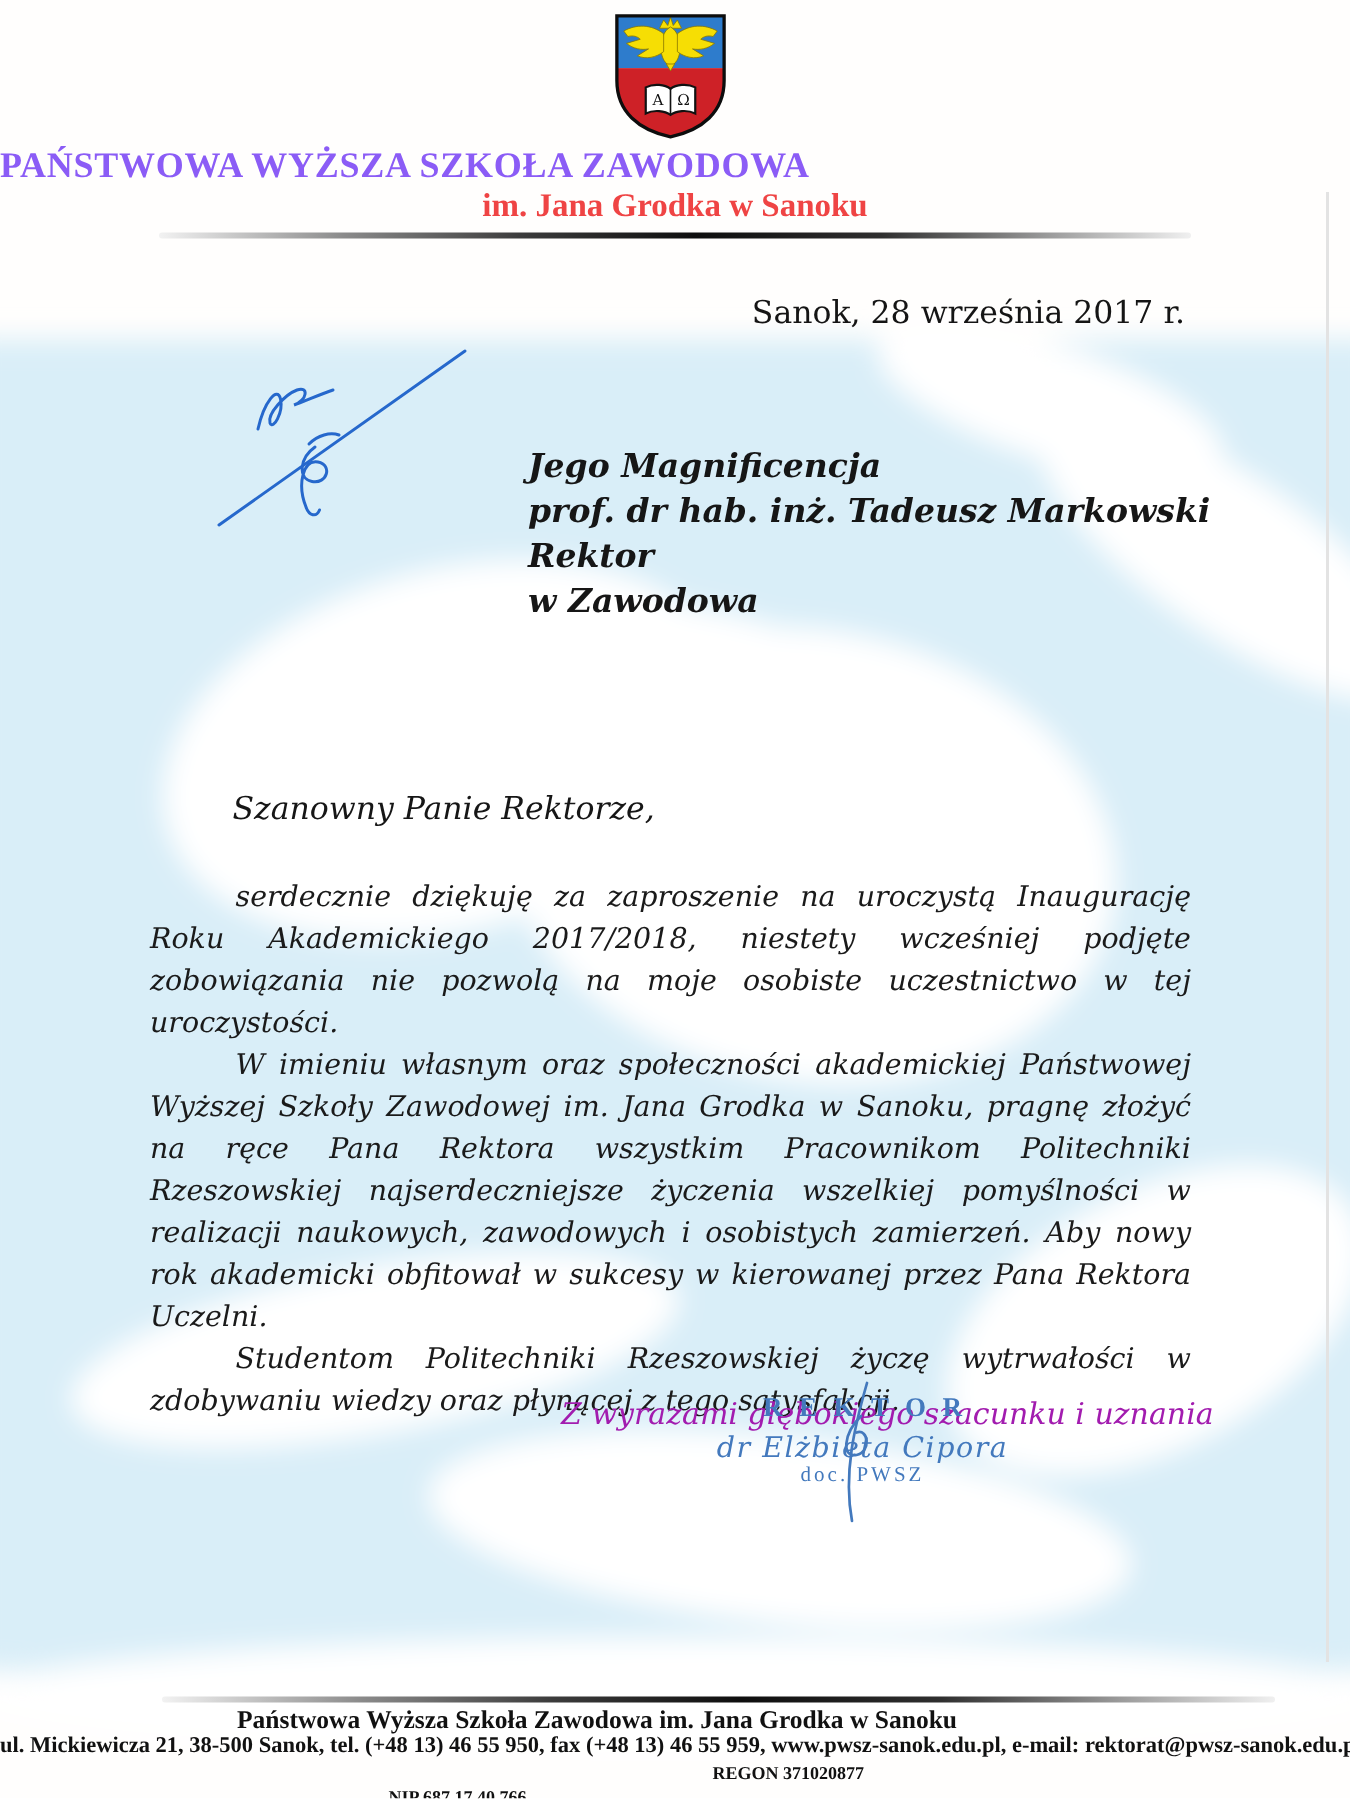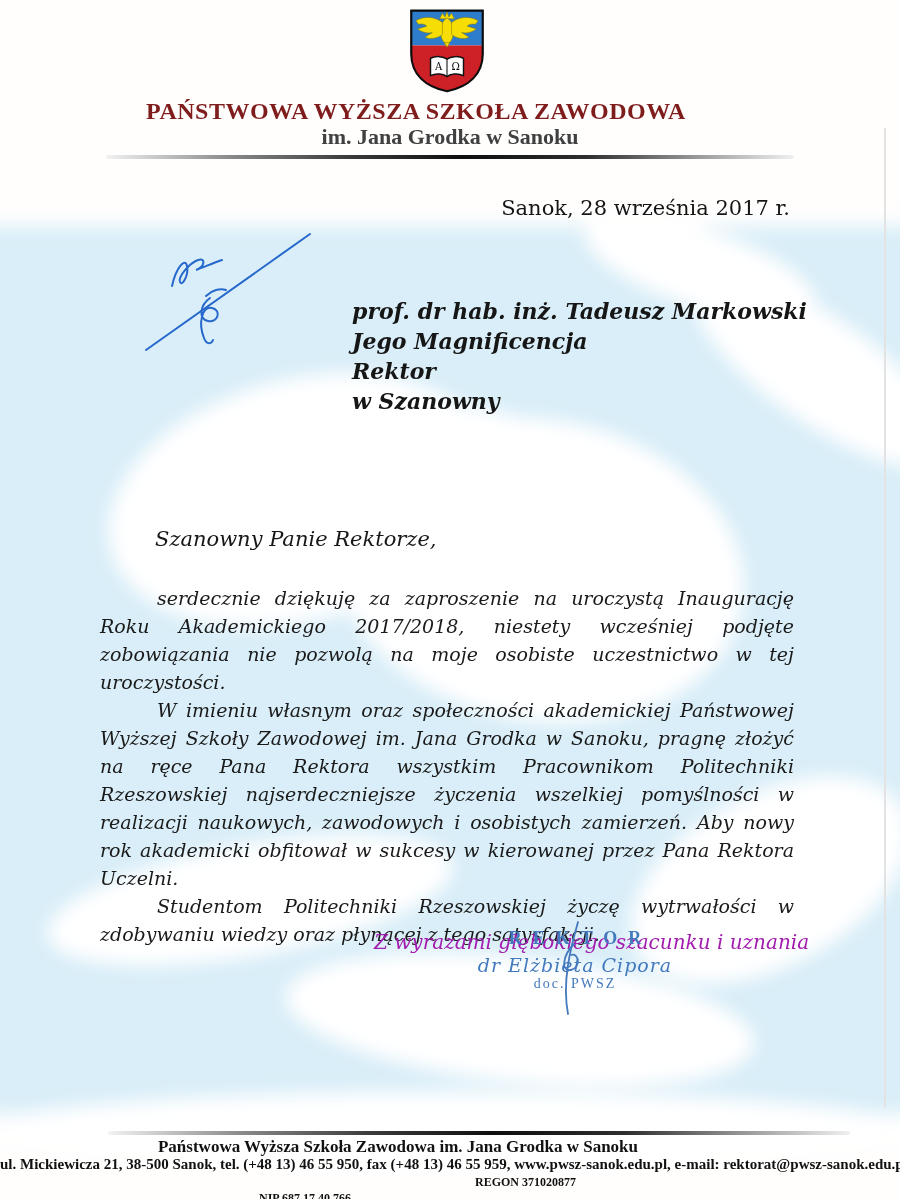--- a/index.html
+++ b/index.html
@@ -7,26 +7,26 @@
     position:relative;width:900px;height:1199px;overflow:hidden;
     background:#fffefd;font-family:"Liberation Serif",serif;
   }
   
   .watermark{position:absolute;left:0;top:0;width:900px;height:1199px;z-index:0;pointer-events:none;}
   
   .scan-edge{position:absolute;left:884px;top:128px;width:2px;height:980px;background:#e3e3e3;z-index:0;}
   
   .logo{position:absolute;left:404px;top:6px;width:86px;height:88px;z-index:2;}
   .school-name-1{
-    position:absolute;left:0;top:98px;width:832px;text-align:center;
-    font-size:24px;font-weight:bold;letter-spacing:0.5px;color:#7f1d1d;white-space:nowrap;z-index:2;
+    position:absolute;left:0;top:98px;width:832px;text-align:left;
+    font-size:24px;font-weight:bold;letter-spacing:0.5px;color:#8b5cf6;white-space:nowrap;z-index:2;
   }
   .school-name-2{
     position:absolute;left:0;top:124px;width:900px;text-align:center;
-    font-size:22px;font-weight:bold;color:#404040;white-space:nowrap;z-index:2;
+    font-size:22px;font-weight:bold;color:#ef4444;white-space:nowrap;z-index:2;
   }
   .divider{
     position:absolute;height:4px;border-radius:2px;z-index:2;
     background:linear-gradient(to right,#f2f2f2,#8a8a8a 18%,#3c3c3c 35%,#0e0e0e 52%,#2f2f2f 70%,#9a9a9a 86%,#f0f0f0);
   }
   .divider.top{left:106px;top:155px;width:688px;}
   .divider.bottom{left:108px;top:1131px;width:742px;}
   
   .date-line{
     position:absolute;right:110px;top:196px;
@@ -150,24 +150,24 @@
   <svg class="hand-mark" viewBox="0 0 210 145" aria-hidden="true">
     <g fill="none" stroke="#2668cc" stroke-width="2" stroke-linecap="round">
       <path d="M8,122 L172,6"></path>
       <path d="M34,58 C38,40 47,29 49,38 C51,47 44,59 42,54 C40,48 52,35 60,32 C68,29 67,39 58,42 C64,40 75,35 84,32"></path>
       <path d="M68,68 C74,62 82,60 88,62"></path>
       <path d="M72,70 C62,77 60,91 70,93 C80,95 84,82 74,80 C64,78 60,95 66,110 C68,116 73,117 75,112"></path>
     </g>
   </svg>
 
   <div class="addressee">
+    <div>Jego Magnificencja</div>
     <div>prof. dr hab. inż. Tadeusz Markowski</div>
-    <div>Jego Magnificencja</div>
     <div>Rektor</div>
-    <div>w Szanowny</div>
+    <div>w Zawodowa</div>
   </div>
 
   <div class="salutation">Szanowny Panie Rektorze,</div>
 
   <div class="letter-body">
     <p>serdecznie dziękuję za zaproszenie na uroczystą Inaugurację Roku Akademickiego 2017/2018, niestety wcześniej podjęte zobowiązania nie pozwolą na moje osobiste uczestnictwo w tej uroczystości.</p>
     <p>W imieniu własnym oraz społeczności akademickiej Państwowej Wyższej Szkoły Zawodowej im. Jana Grodka w Sanoku, pragnę złożyć na ręce Pana Rektora wszystkim Pracownikom Politechniki Rzeszowskiej najserdeczniejsze życzenia wszelkiej pomyślności w realizacji naukowych, zawodowych i osobistych zamierzeń. Aby nowy rok akademicki obfitował w sukcesy w kierowanej przez Pana Rektora Uczelni.</p>
     <p>Studentom Politechniki Rzeszowskiej życzę wytrwałości w zdobywaniu wiedzy oraz płynącej z tego satysfakcji.</p>
   </div>
 

